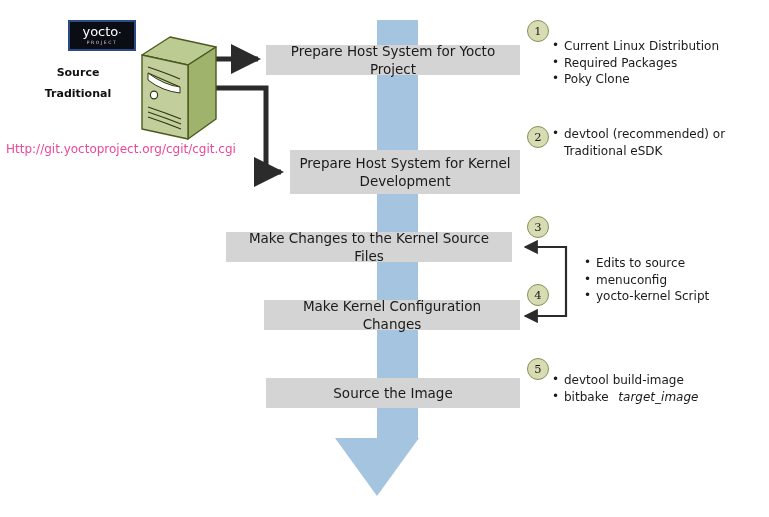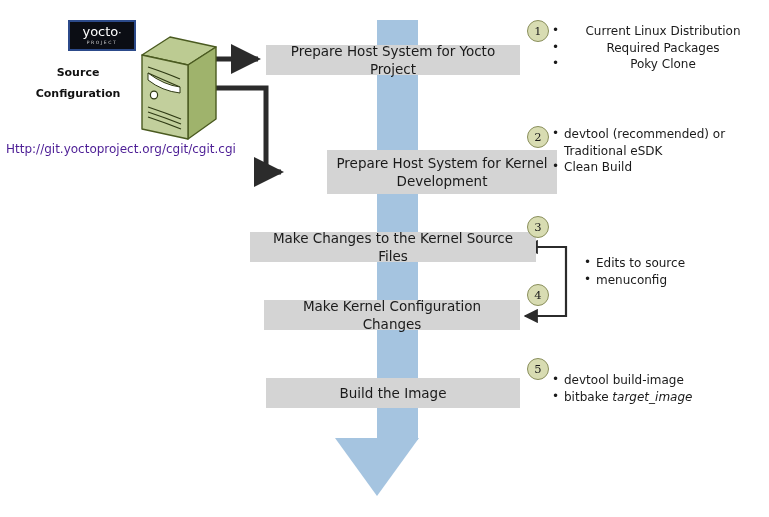--- a/index.html
+++ b/index.html
@@ -79,43 +79,43 @@
     text-align: center;
     font-weight: bold;
     font-size: 11px;
     line-height: 21px;
     color: #111111;
   }
   .src-url {
     left: 6px;
     top: 142px;
     font-size: 12px;
-    color: #4c1d95;
+    color: #ec4899;
     white-space: nowrap;
   }
 
   
   .server { left: 136px; top: 33px; width: 84px; height: 112px; }
 
   
   .pbox {
     background: #d4d4d4;
     color: #1a1a1a;
     display: flex;
     align-items: center;
     justify-content: center;
     text-align: center;
     font-size: 13.5px;
     line-height: 18px;
     box-sizing: border-box;
     padding: 8px 8px;
   }
   .pbox-1 { left: 266px; top: 45px;  width: 254px; height: 30px; }
-  .pbox-2 { left: 290px; top: 150px; width: 230px; height: 44px; margin-left: 37px; }
-  .pbox-3 { left: 250px; top: 232px; width: 286px; height: 30px; }
+  .pbox-2 { left: 290px; top: 150px; width: 230px; height: 44px; }
+  .pbox-3 { left: 226px; top: 232px; width: 286px; height: 30px; }
   .pbox-4 { left: 264px; top: 300px; width: 256px; height: 30px; }
   .pbox-5 { left: 266px; top: 378px; width: 254px; height: 30px; }
 
   
   .badge {
     width: 22px;
     height: 22px;
     border-radius: 50%;
     background: #d8dcb2;
     border: 1.5px solid #8a8f5c;
@@ -146,25 +146,25 @@
     padding-left: 12px;
     white-space: normal;
   }
   .notes li::before {
     content: "\2022";
     position: absolute;
     left: 0;
     top: -1px;
     font-size: 12px;
   }
-  .notes-1 { left: 552px; top: 23px;  width: 210px; text-align: center; }
+  .notes-1 { left: 552px; top: 38px;  width: 210px; }
   .notes-2 { left: 552px; top: 126px; width: 205px; }
   .notes-3 { left: 584px; top: 255px; width: 180px; }
   .notes-5 { left: 552px; top: 372px; width: 205px; }
-  .ital { font-style: italic; }
+  .ital { font-style: italic; margin-left: 6px; }
 </style>
 </head>
 <body>
 
 <div id="diagram">
 
   <div class="abs flow-shaft"></div>
   <div class="abs flow-head"></div>
 
   <svg class="abs" style="left:0;top:0;width:769px;height:517px;">
@@ -188,21 +188,21 @@
 
   <div class="abs yocto-logo">
     <div class="yocto-word">
       <span>yocto</span><span class="dot">·</span>
     </div>
     <div class="yocto-sub">PROJECT</div>
   </div>
 
   <div class="abs src-label">
     <div>Source</div>
-    <div>Configuration</div>
+    <div>Traditional</div>
   </div>
 
   <svg class="abs server" viewBox="0 0 84 112">
 
     <path d="M 6 22 L 34 4 L 80 14 L 52 32 Z" fill="#bccb92" stroke="#4a5a20" stroke-width="1.4" stroke-linejoin="round"></path>
 
     <path d="M 52 32 L 80 14 L 80 86 L 52 106 Z" fill="#9fb36c" stroke="#4a5a20" stroke-width="1.4" stroke-linejoin="round"></path>
 
     <path d="M 6 22 L 52 32 L 52 106 L 6 96 Z" fill="#c2cf9c" stroke="#4a5a20" stroke-width="1.4" stroke-linejoin="round"></path>
 
@@ -216,47 +216,47 @@
     <path d="M 12 79 Q 30 85 45 91" stroke="#2f3a14" stroke-width="1.2" fill="none"></path>
     <path d="M 12 84 Q 30 90 45 96" stroke="#2f3a14" stroke-width="1.2" fill="none"></path>
   </svg>
 
   <div class="abs src-url">Http://git.yoctoproject.org/cgit/cgit.cgi</div>
 
   <div class="abs pbox pbox-1">Prepare Host System for Yocto Project</div>
   <div class="abs pbox pbox-2">Prepare Host System for Kernel Development</div>
   <div class="abs pbox pbox-3">Make Changes to the Kernel Source Files</div>
   <div class="abs pbox pbox-4">Make Kernel Configuration Changes</div>
-  <div class="abs pbox pbox-5">Build the Image</div>
+  <div class="abs pbox pbox-5">Source the Image</div>
 
   <div class="abs badge badge-1">1</div>
   <div class="abs badge badge-2">2</div>
   <div class="abs badge badge-3">3</div>
   <div class="abs badge badge-4">4</div>
   <div class="abs badge badge-5">5</div>
 
   <div class="abs notes notes-1">
     <ul>
       <li>Current Linux Distribution</li>
       <li>Required Packages</li>
       <li>Poky Clone</li>
     </ul>
   </div>
 
   <div class="abs notes notes-2">
     <ul>
       <li>devtool (recommended) or Traditional eSDK</li>
-      <li>Clean Build</li>
     </ul>
   </div>
 
   <div class="abs notes notes-3">
     <ul>
       <li>Edits to source</li>
       <li>menuconfig</li>
+      <li>yocto-kernel Script</li>
     </ul>
   </div>
 
   <div class="abs notes notes-5">
     <ul>
       <li>devtool build-image</li>
       <li><span>bitbake </span><span class="ital">target_image</span></li>
     </ul>
   </div>
 

